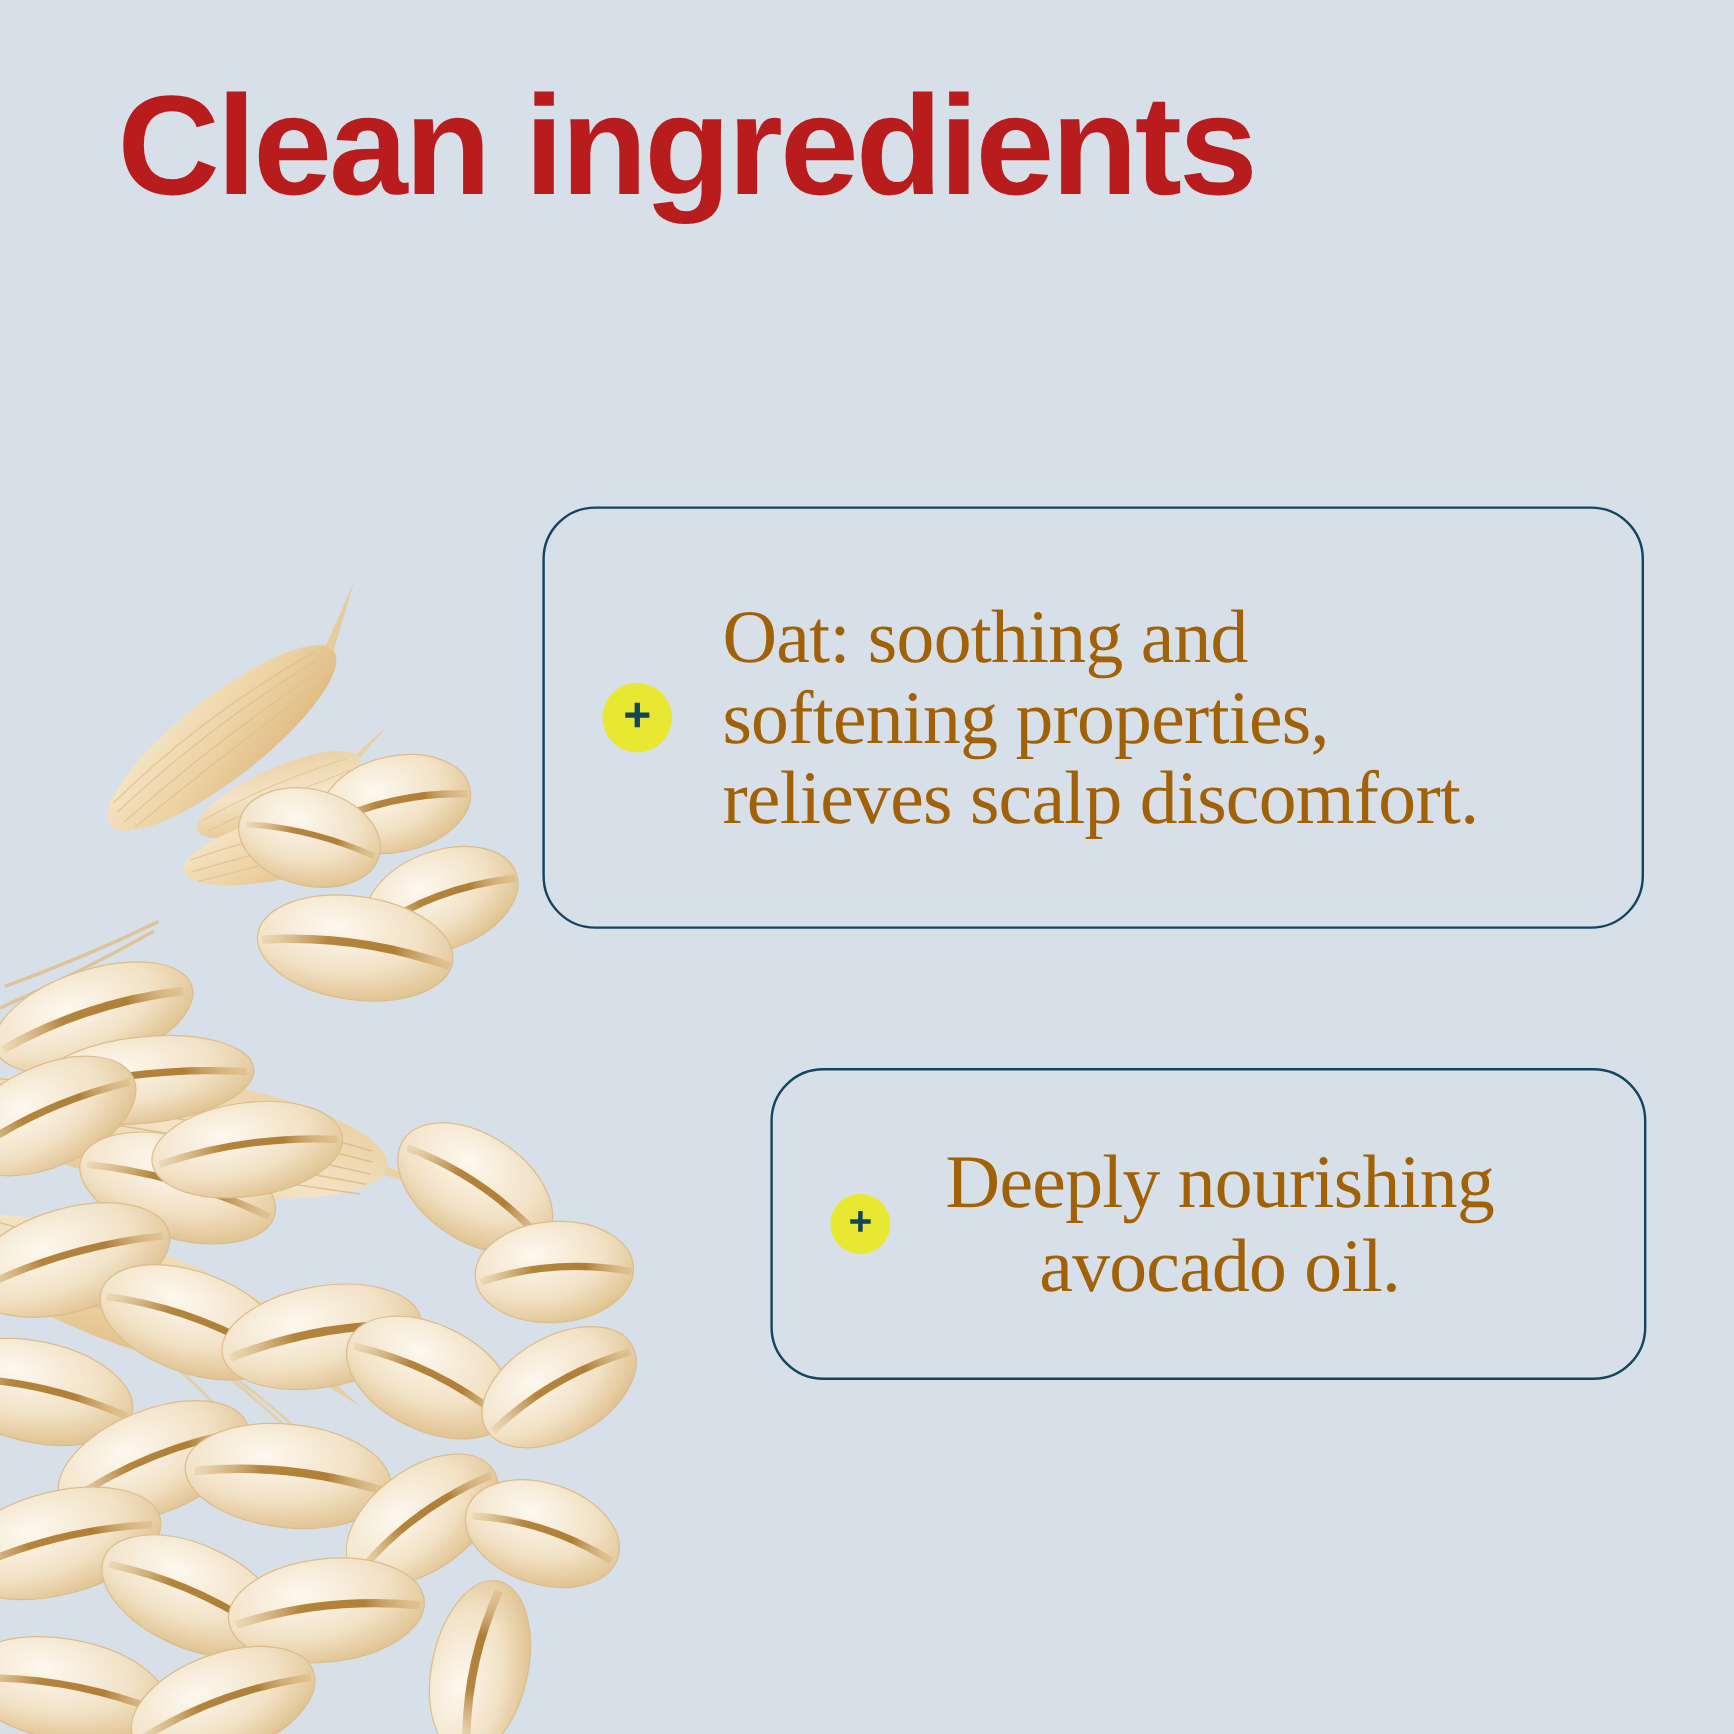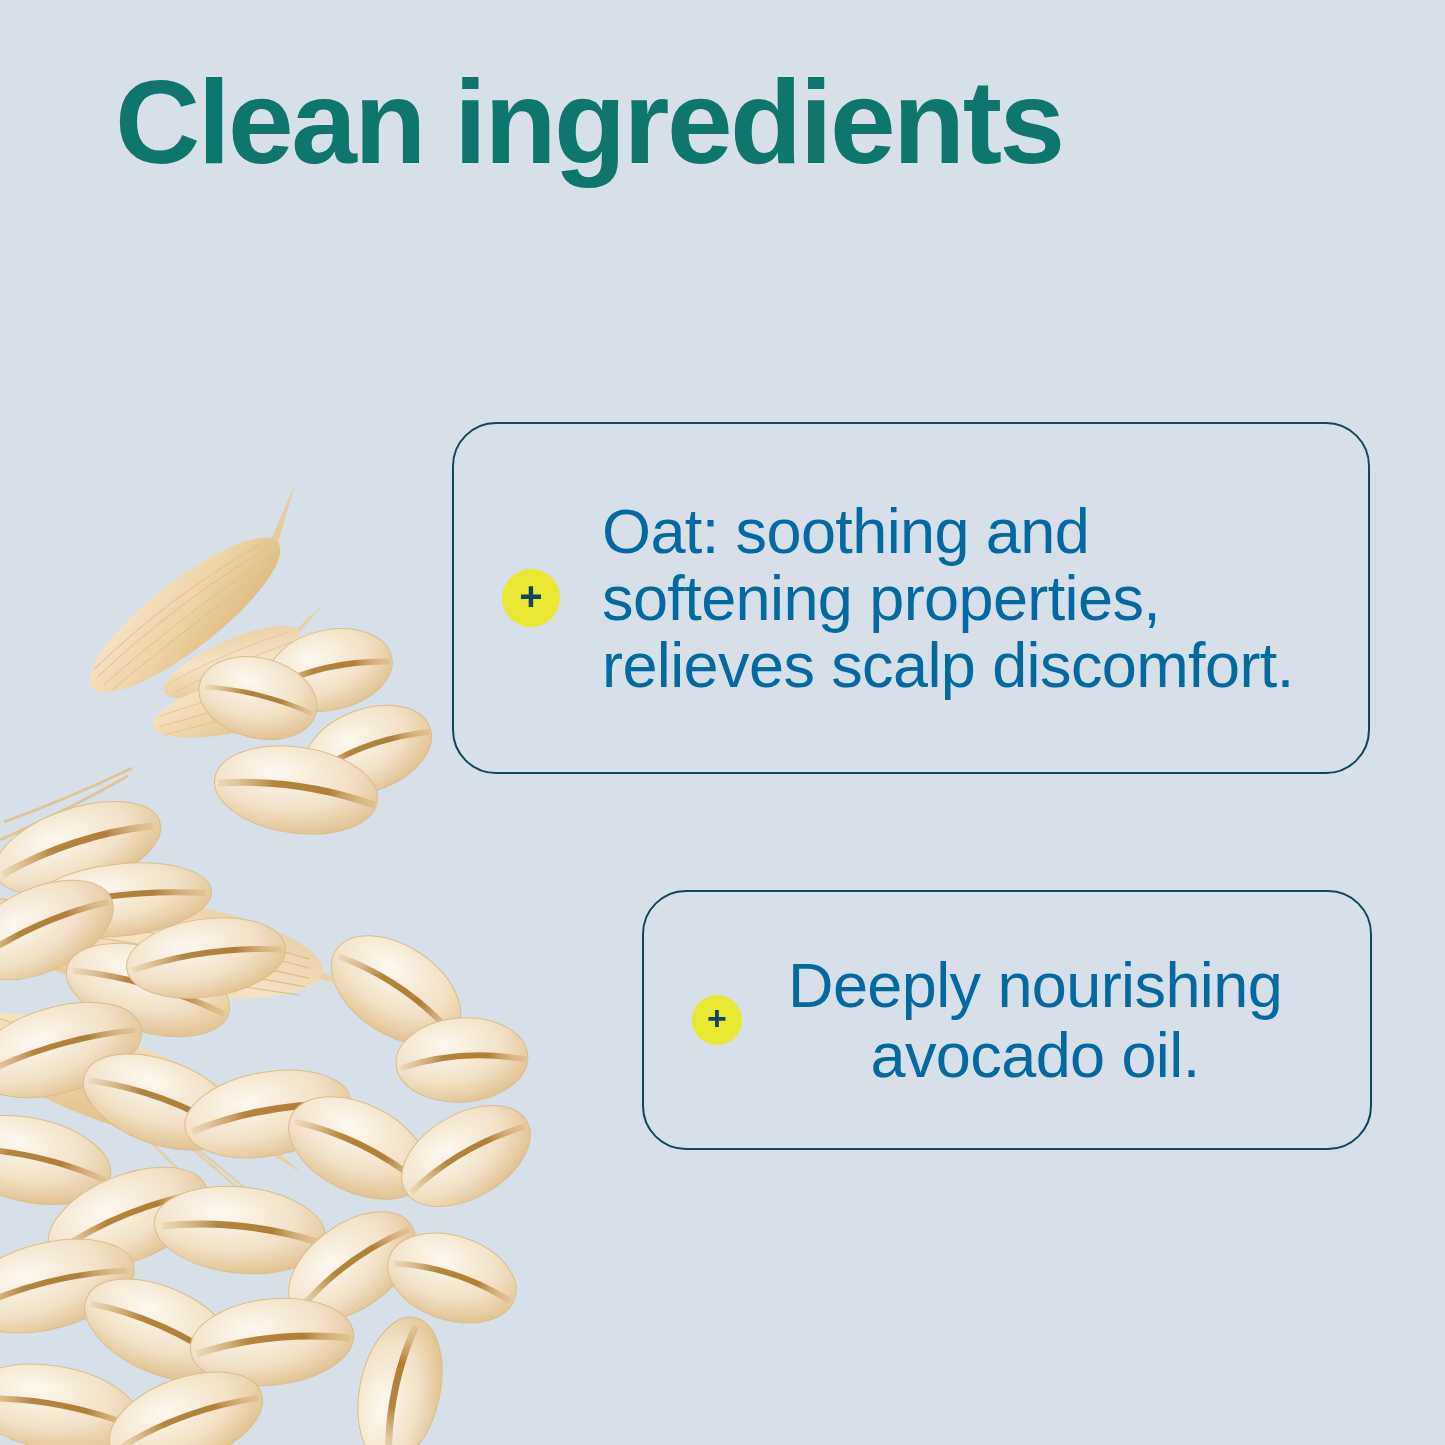--- a/index.html
+++ b/index.html
@@ -19,23 +19,22 @@
   
   #page-title {
     position: absolute;
     left: 98px;
     top: 63px;
     font-family: "Liberation Sans", sans-serif;
     font-weight: bold;
     font-size: 118px;
     line-height: 1.0;
     letter-spacing: -2.5px;
-    color: #0f766e;
+    color: #b91c1c;
     white-space: nowrap;
-    margin-left: 17px;
   }
 
   
   #oats-photo {
     position: absolute;
     left: 0;
     top: 430px;
     width: 620px;
     height: 1015px;
     pointer-events: none;
@@ -89,23 +88,23 @@
     height: 50px;
     font-size: 34px;
     line-height: 1;
   }
   .plus-badge span {
     position: relative;
     top: -2px;
   }
 
   .card-text {
-    font-family: Liberation Sans, sans-serif;
+    font-family: Liberation Serif, serif;
     font-weight: normal;
-    color: #0369a1;
+    color: #a16207;
     white-space: pre-line;
   }
   #card-oat .card-text {
     margin-left: 42px;
     font-size: 63px;
     line-height: 67px;
     letter-spacing: -0.6px;
   }
   #card-avocado .card-text {
     margin-left: 46px;

